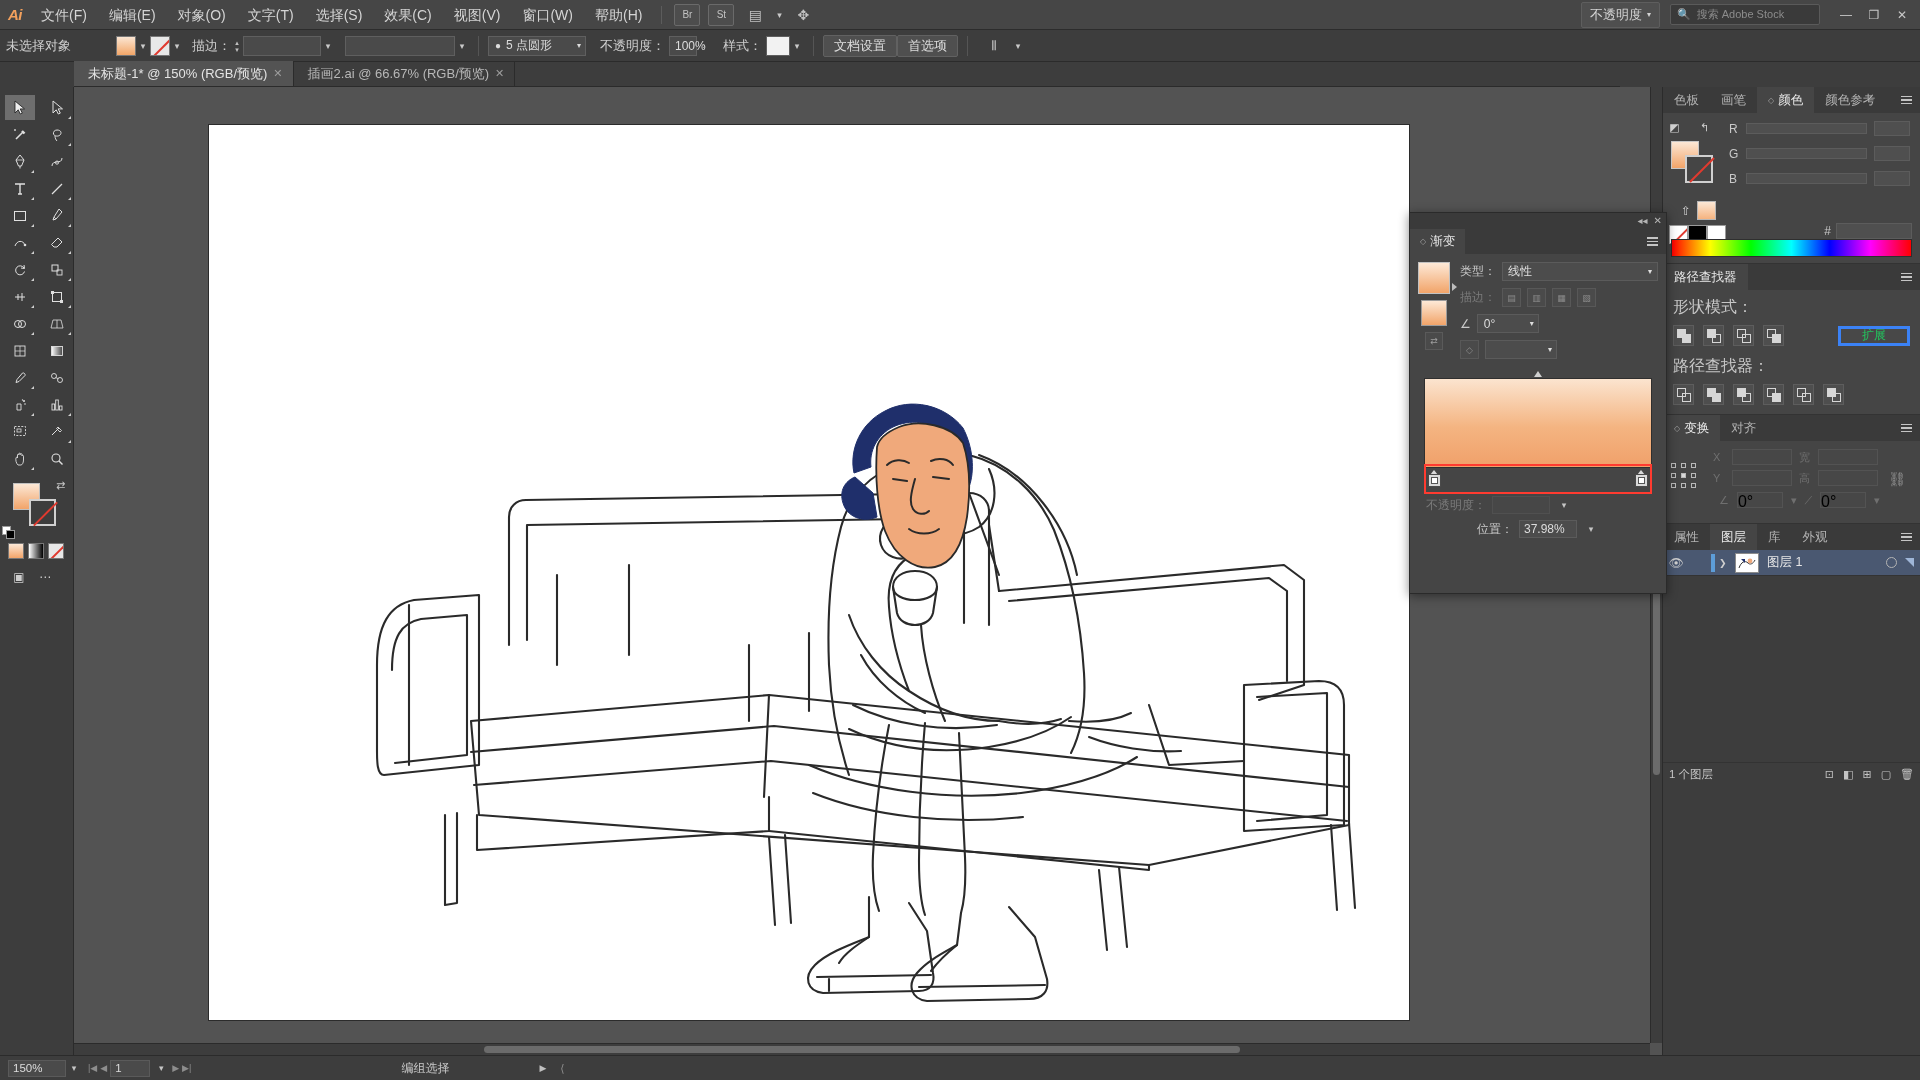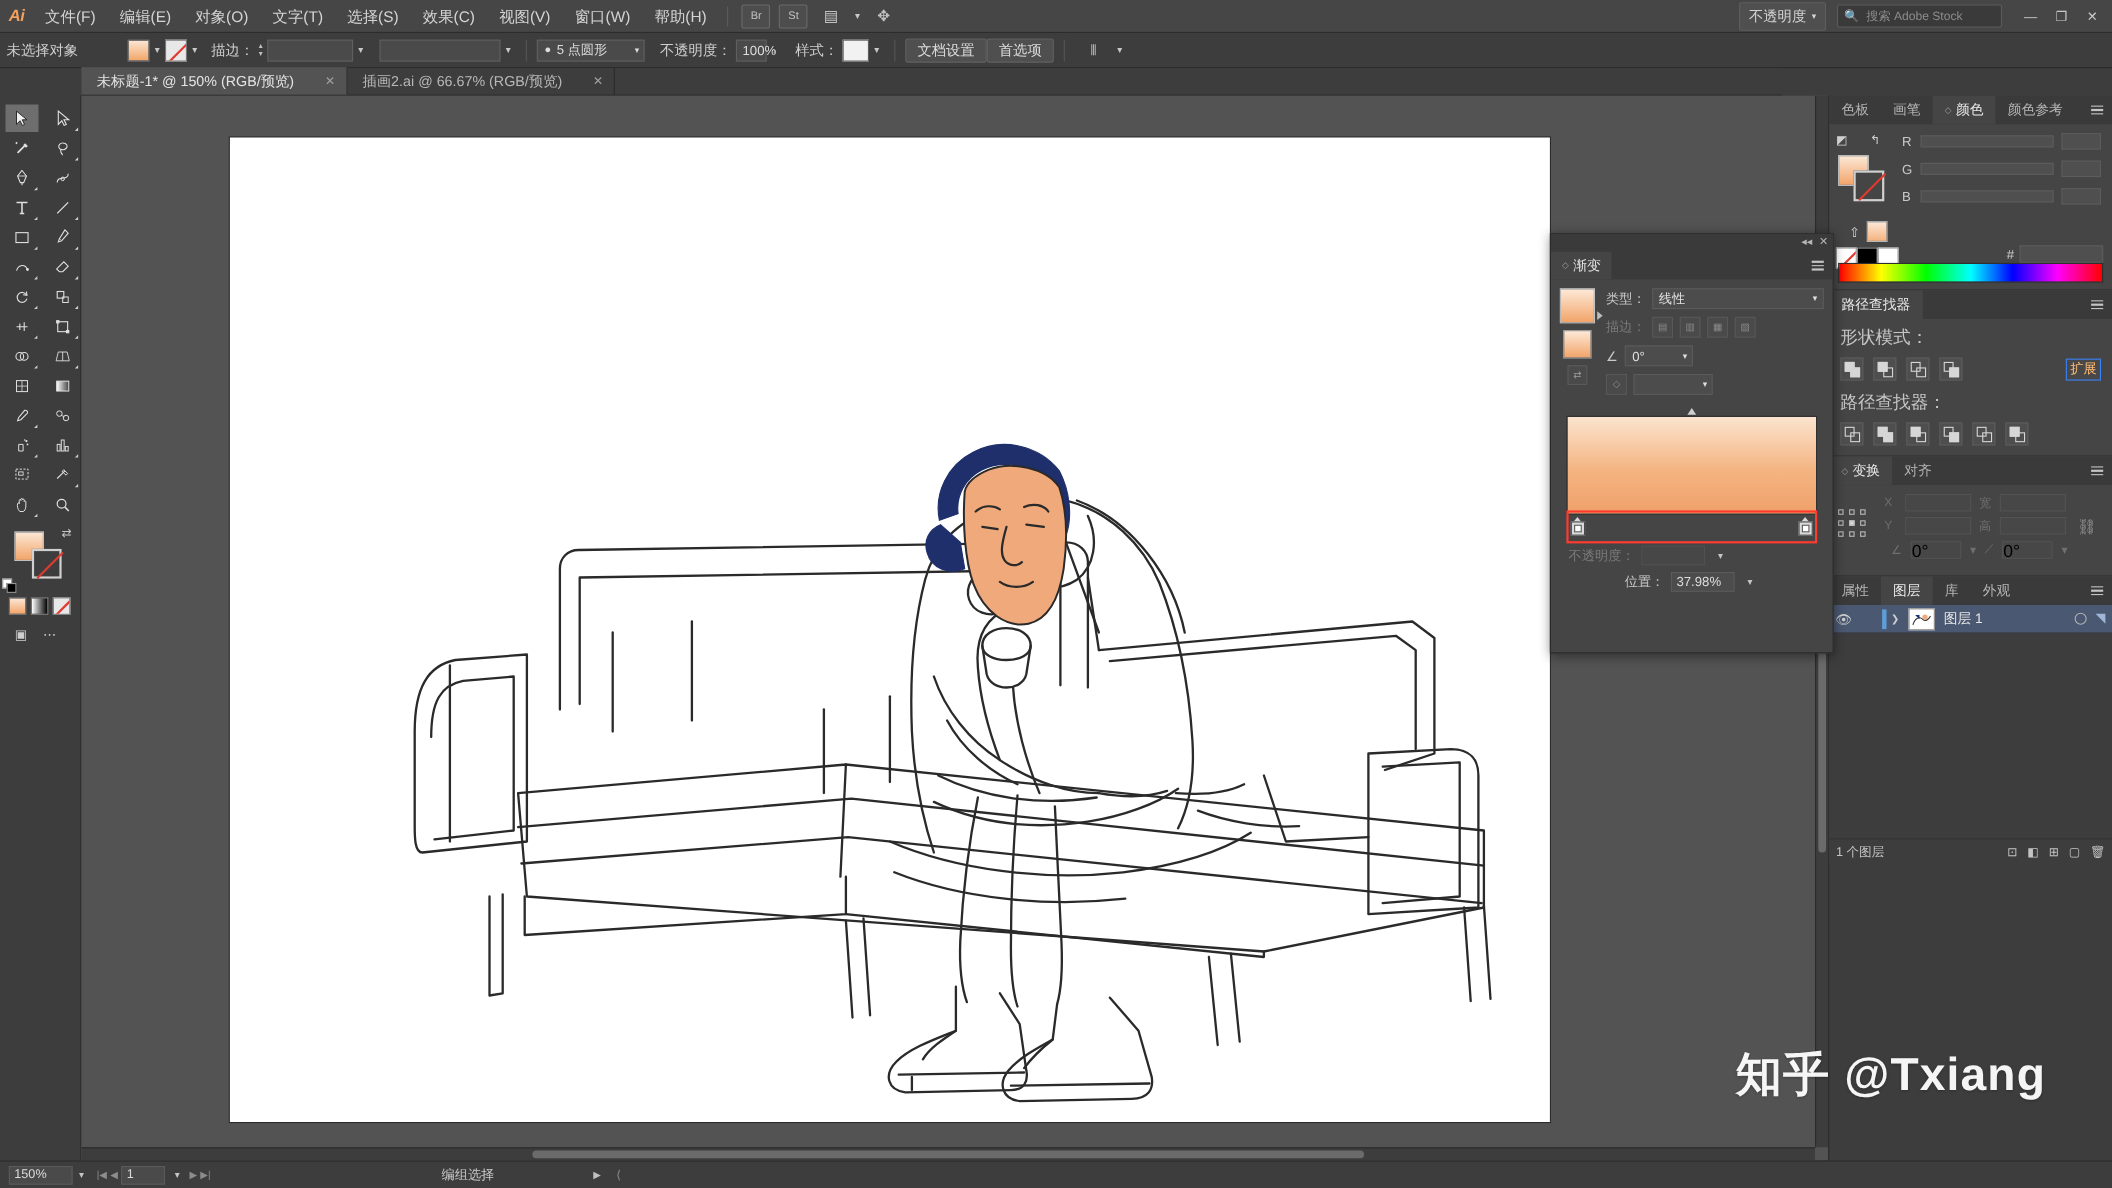--- a/index.html
+++ b/index.html
@@ -98,21 +98,21 @@
     padding: 0 10px; white-space: nowrap;
   }
 
   
   .tabbar {
     position: absolute; left: 74px; top: 62px; width: 1546px; height: 25px;
     background: #3d3d3d; display: flex; align-items: flex-end;
     border-bottom: 1px solid #2b2b2b;
   }
   .doc-tab {
-    height: 25px; display: flex; align-items: center; gap: 28px;
+    height: 25px; display: flex; align-items: center; gap: 6px;
     padding: 0 10px 0 14px; font-size: 13px; color: #b8b8b8;
     border-right: 1px solid #2b2b2b; white-space: nowrap;
   }
   .doc-tab.active { background: #535353; color: #e4e4e4; }
   .tab-close { font-size: 11px; color: #9d9d9d; }
 
   
   .toolbar {
     position: absolute; left: 0; top: 87px; width: 74px; bottom: 25px;
     background: #3d3d3d; border-right: 1px solid #2b2b2b;
@@ -283,22 +283,22 @@
     width: 21px; height: 21px; background: #4e4e4e; border: 1px solid #5d5d5d;
     position: relative;
   }
   .pf-btn .s1, .pf-btn .s2 {
     position: absolute; width: 9px; height: 9px; border: 1px solid #d6d6d6;
   }
   .pf-btn .s1 { left: 3px; top: 3px; }
   .pf-btn .s2 { left: 8px; top: 8px; }
   .pf-btn .s1.fill, .pf-btn .s2.fill { background: #d6d6d6; }
   .pf-expand {
-    margin-left: auto; width: 32px; height: 20px;
-    background: #484848; border: 1px solid #3b82f6; color: #fdba74;
+    margin-left: auto; width: 72px; height: 20px;
+    background: #484848; border: 3px solid #3b82f6; color: #22c55e;
     font-size: 12px; display: flex; align-items: center; justify-content: center;
   }
 
   
   .tf-body { padding: 8px 10px; position: relative; height: 82px; }
   .tf-ref {
     position: absolute; left: 8px; top: 22px; width: 26px; height: 26px;
   }
   .tf-ref .dot {
     position: absolute; width: 5px; height: 5px; border: 1px solid #b9b9b9;
@@ -878,21 +878,20 @@
     </div>
 
     <div class="vscroll">
         <div class="thumb"></div>
       </div>
     <div class="hscroll">
         <div class="thumb"></div>
       </div>
   </div>
 
-  <div class="watermark">知乎 @Txiang</div>
 
   <div class="dock">
 
     <div class="panel">
       <div class="panel-tabs">
         <div class="ptab">色板</div>
         <div class="ptab">画笔</div>
         <div class="ptab active">
           <span class="gripdot">◇</span>
           <span>颜色</span>

